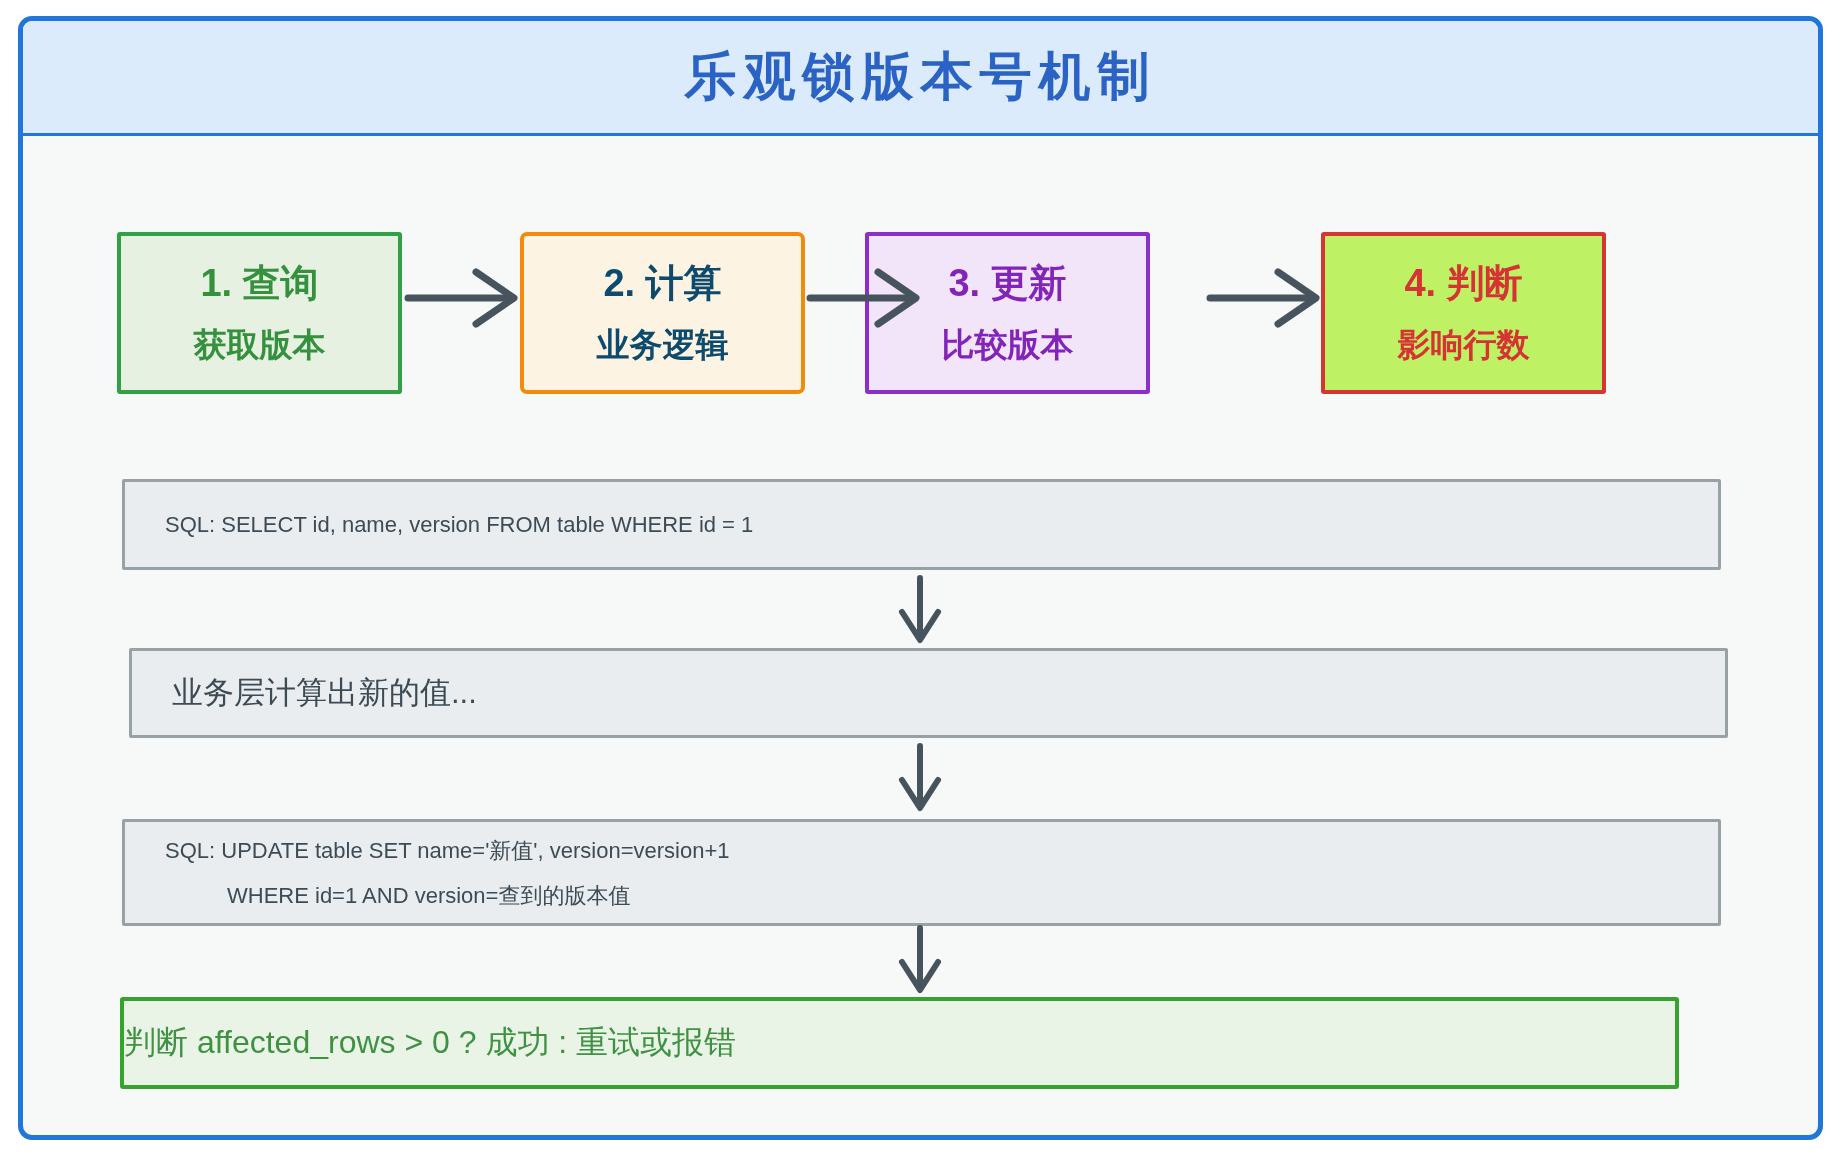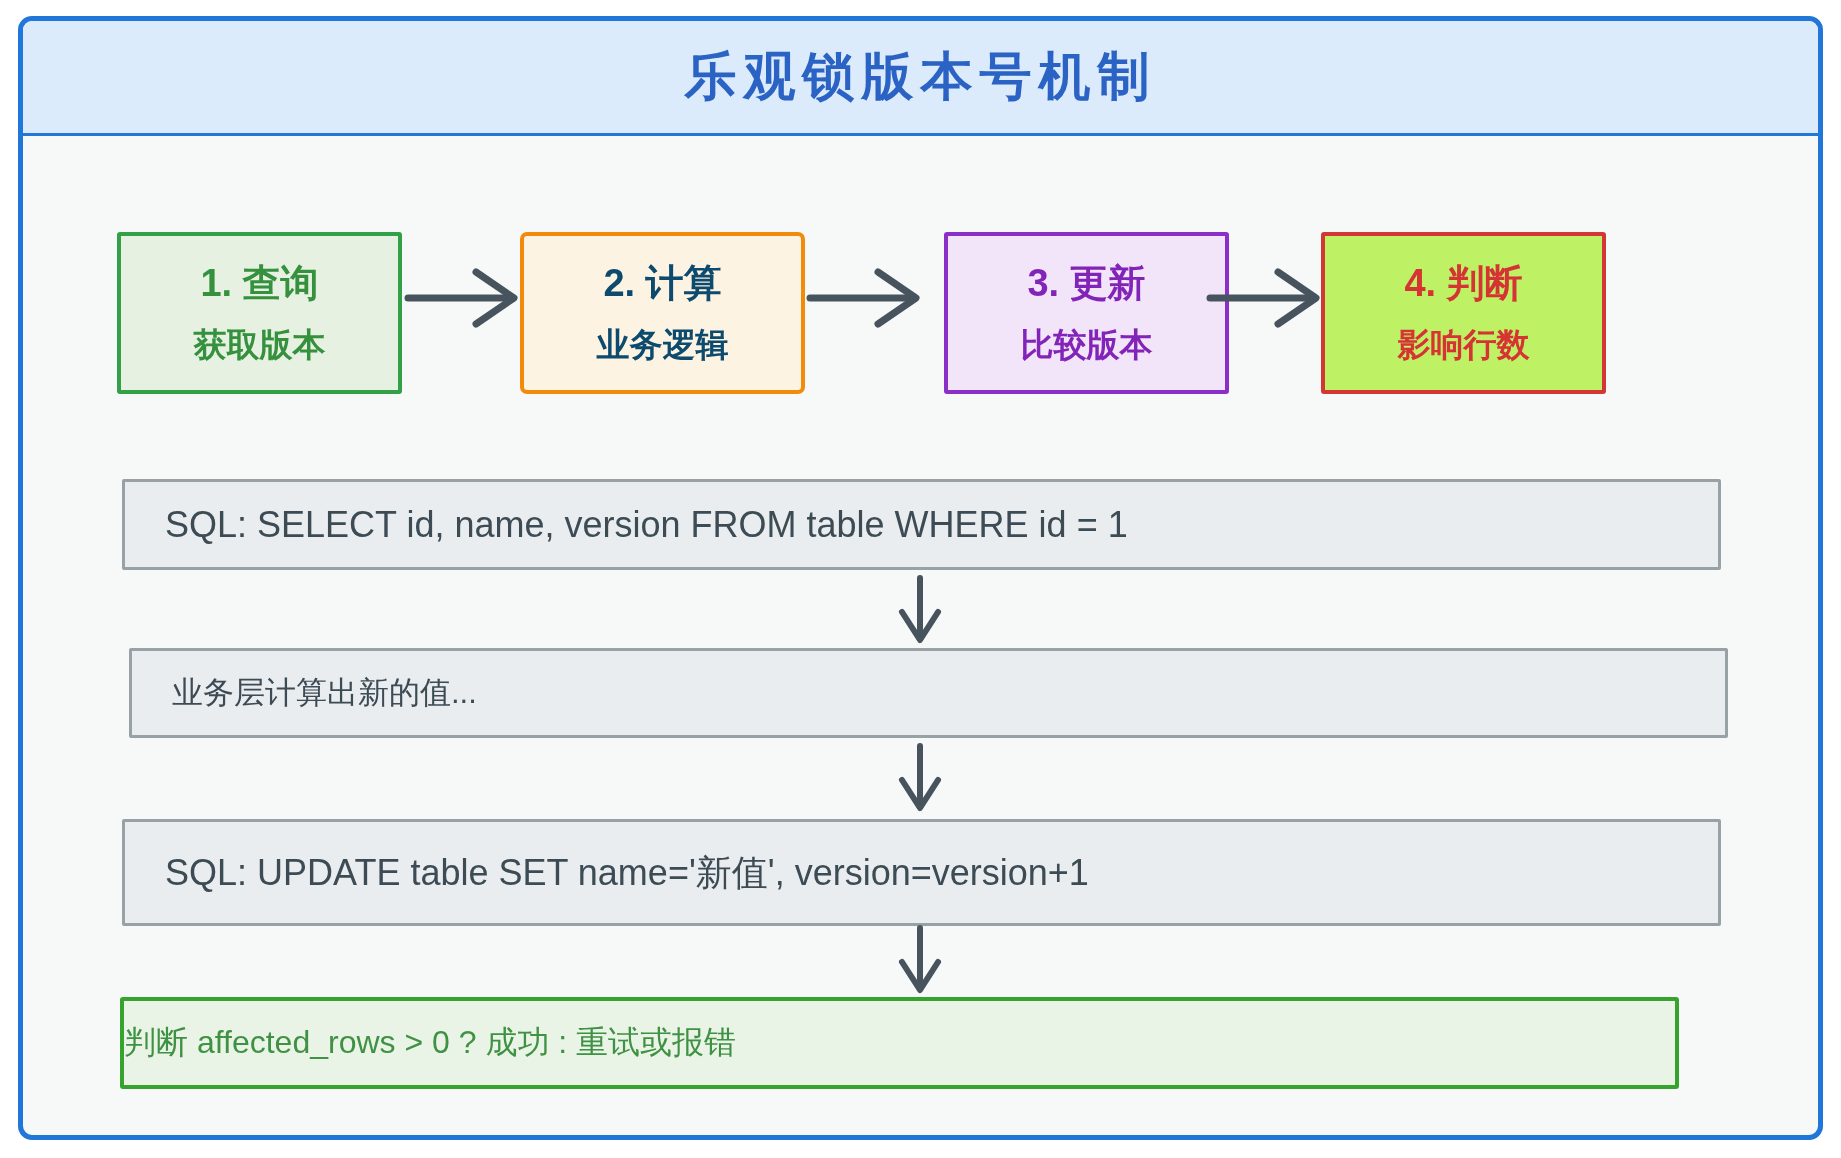--- a/index.html
+++ b/index.html
@@ -27,28 +27,28 @@
   .step{
     position:absolute;top:217px;height:154px;width:277px;
     border-width:4px;border-style:solid;border-radius:3px;
     display:flex;flex-direction:column;align-items:center;justify-content:center;
     gap:14px;box-sizing:content-box;font-weight:bold;margin-top:15px;
   }
   .step-l1{font-size:38px;}
   .step-l2{font-size:33px;}
   #step1{left:117px;}
   #step2{left:520px;}
-  #step3{left:944px;}
+  #step3{left:865px;}
   #step4{left:1321px;}
 
   
   .flow-box{
     position:absolute;left:122px;width:1553px;
     border:3px solid #97a1a6;background:#e9edef;color:#3d4b55;
-    font-size:36px;display:flex;flex-direction:column;justify-content:center;
+    font-size:22px;display:flex;flex-direction:column;justify-content:center;
     padding-left:40px;border-radius:2px;
   }
   #boxA{top:479px;height:85px;}
   #boxB{top:648px;height:84px;font-size:31px;}
   #boxC{top:819px;height:101px;line-height:45px;}
   #boxC .line2{padding-left:62px;}
   .result-box{
     position:absolute;left:120px;top:997px;width:1551px;height:84px;
     border:4px solid #36a32e;background:#eaf4e6;color:#3f9143;
     font-size:32px;display:flex;align-items:center;
@@ -121,20 +121,21 @@
     <div>业务层计算出新的值...</div>
   </div>
 
   <svg class="arrow v-arrow" id="varrow2" viewBox="0 0 56 72" style="color: rgb(71, 84, 94);">
     <line x1="28" y1="4" x2="28" y2="62" stroke="currentColor" stroke-width="6" stroke-linecap="round"></line>
     <polyline points="10,38 28,66 46,38" fill="none" stroke="currentColor" stroke-width="6" stroke-linecap="round" stroke-linejoin="round"></polyline>
   </svg>
 
   <div class="flow-box" id="boxC" style="background: rgb(233, 237, 239); border-color: rgb(151, 161, 166); color: rgb(61, 75, 85);">
     <div class="line1">SQL:  UPDATE table SET name='新值', version=version+1</div>
+    <div class="line2">WHERE id=1 AND version=查到的版本值</div>
   </div>
 
   <svg class="arrow v-arrow" id="varrow3" viewBox="0 0 56 72" style="color: rgb(71, 84, 94);">
     <line x1="28" y1="4" x2="28" y2="62" stroke="currentColor" stroke-width="6" stroke-linecap="round"></line>
     <polyline points="10,38 28,66 46,38" fill="none" stroke="currentColor" stroke-width="6" stroke-linecap="round" stroke-linejoin="round"></polyline>
   </svg>
 
   <div class="result-box" style="border-color: rgb(54, 163, 46); background: rgb(234, 244, 230); color: rgb(63, 145, 67);">
     <div>判断 affected_rows &gt; 0 ? 成功 : 重试或报错</div>
   </div>

